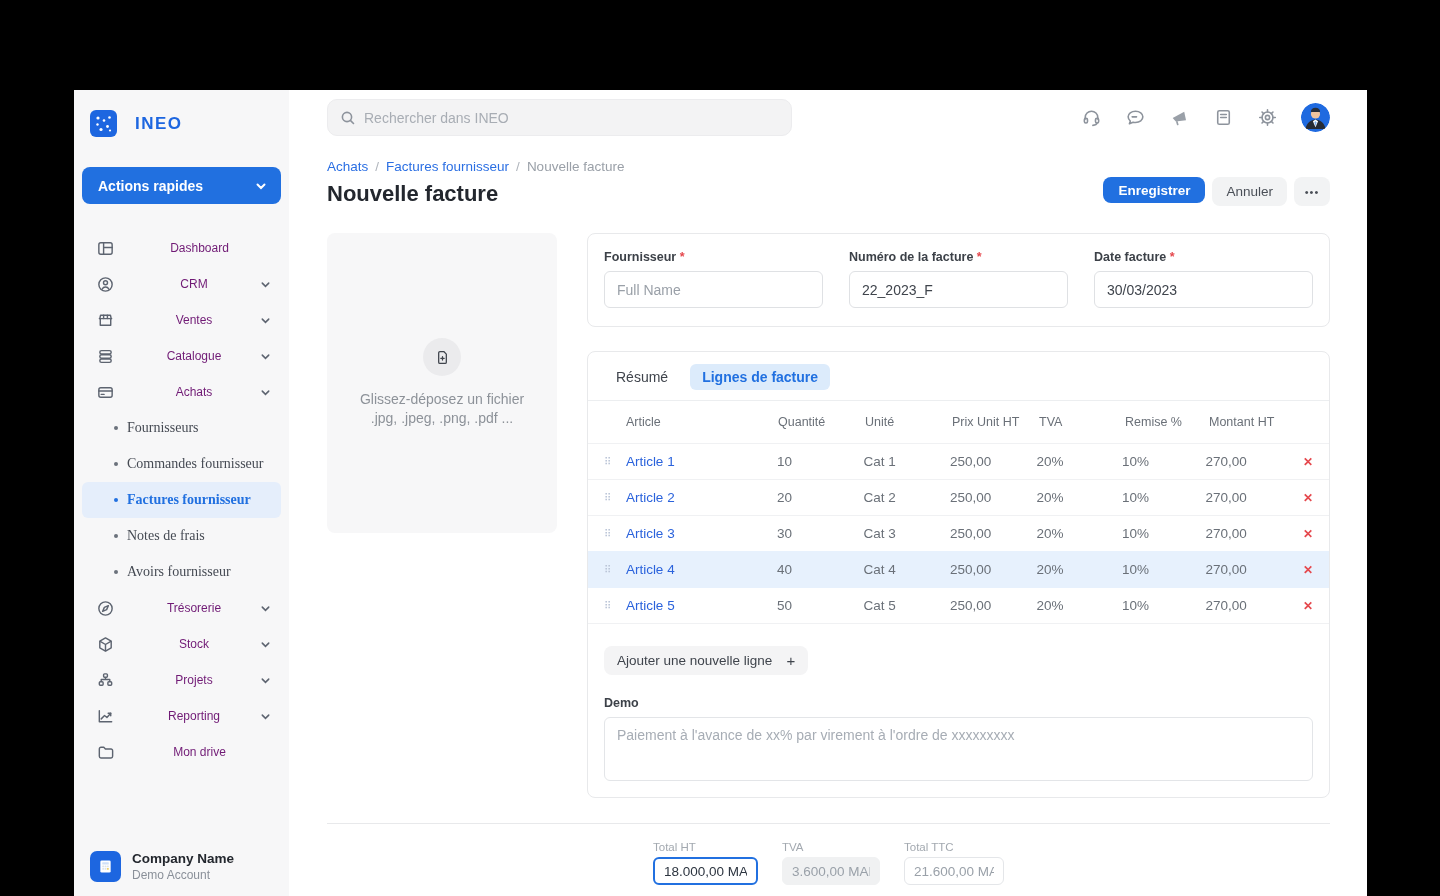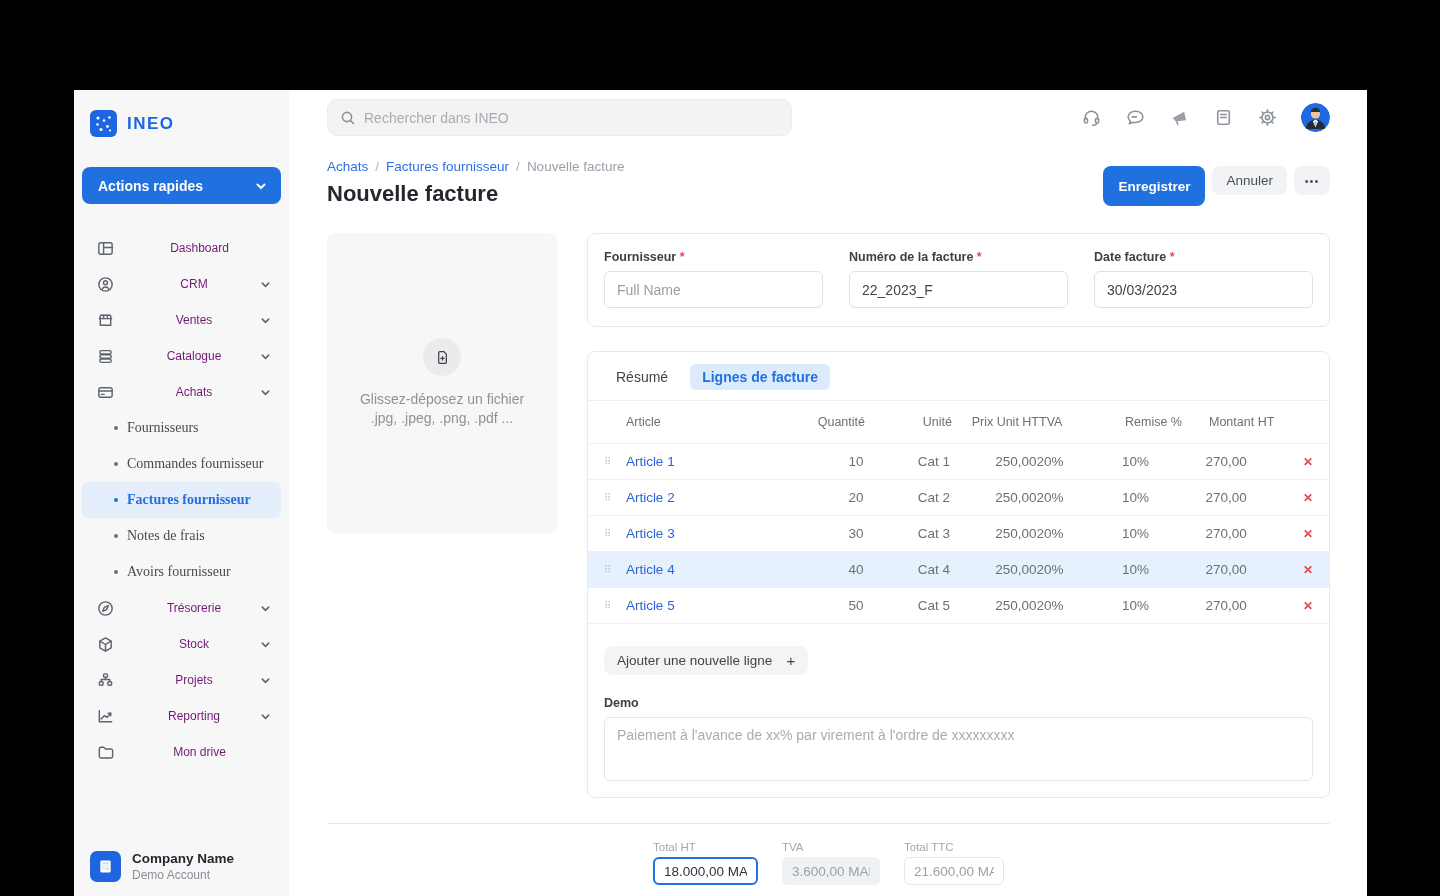--- a/index.html
+++ b/index.html
@@ -1,21 +1,21 @@
 <!DOCTYPE html>
 <html><head>
 <meta charset="utf-8">
 <style>
   * { margin:0; padding:0; box-sizing:border-box; }
   html,body { width:1440px; height:896px; background:#000; font-family:"Liberation Sans", sans-serif; overflow:hidden; }
   .app { position:absolute; left:74px; top:90px; width:1293px; height:806px; background:#fff; display:flex; }
 
   
   .sidebar { width:215px; background:#f7f7f8; display:flex; flex-direction:column; padding:14px 8px 14px; flex-shrink:0; }
-  .logo-row { display:flex; align-items:center; gap:10px; padding:6px 8px 0 8px; margin-bottom:30px; }
+  .logo-row { display:flex; align-items:center; gap:18px; padding:6px 8px 0 8px; margin-bottom:30px; }
   .logo-box { width:27px; height:27px; border-radius:6px; background:#1d66e0; position:relative; flex-shrink:0; }
   .logo-box svg { position:absolute; inset:0; }
   .logo-text { color:#1d66e0; font-weight:bold; font-size:17px; letter-spacing:1.5px; }
   .actions-btn { background:#2170e0; color:#fff; border:none; border-radius:8px; height:37px; margin:0 0 26px 0; font-size:14px; font-weight:bold; display:flex; align-items:center; justify-content:space-between; padding:0 14px 0 16px; cursor:pointer; font-family:inherit; }
   .nav { display:flex; flex-direction:column; }
   .nav-item { display:flex; align-items:center; height:36px; padding:0 10px 0 14px; border-radius:6px; color:#701a75; font-size:12px; cursor:pointer;text-align:center; }
   .nav-item .nicon { width:19px; height:19px; margin-right:13px; display:flex; align-items:center; justify-content:center; color:#5d6470; flex-shrink:0; }
   .nav-item .nlabel { flex:1; }
   .nav-item .chev { color:#5d6470; display:flex; }
   .sub-item { display:flex; align-items:center; height:36px; padding-left:32px; border-radius:6px; color:#454a53; font-size:14px; cursor:pointer;font-family:Liberation Serif, serif; }
@@ -37,21 +37,21 @@
   .tico { width:21px; height:21px; color:#8d939c; display:flex; align-items:center; justify-content:center; cursor:pointer; }
   .avatar { width:29px; height:29px; border-radius:50%; overflow:hidden; cursor:pointer; }
 
   .header-row { display:flex; align-items:flex-end; margin-bottom:26px; }
   .crumbs { font-size:13.5px; display:flex; gap:7px; margin-bottom:7px; }
   .crumb-link { color:#2b6fe3; cursor:pointer; text-decoration:none; }
   .crumb-sep { color:#b0b5bc; }
   .crumb-cur { color:#9aa0a8; }
   .page-title { font-size:22px; font-weight:bold; color:#23272e; }
   .head-actions { margin-left:auto; display:flex; gap:7px; margin-bottom:1px; }
-  .btn-primary { background:#2170e0; color:#fff; border:none; border-radius:8px; height:40px; padding:0 15px; font-size:13.5px; font-weight:bold; cursor:pointer; font-family:inherit; }
+  .btn-primary { background:#2170e0; color:#fff; border:none; border-radius:8px; height:26px; padding:0 15px; font-size:13.5px; font-weight:bold; cursor:pointer; font-family:inherit; }
   .btn-ghost { background:#f2f3f4; color:#4a4f57; border:none; border-radius:8px; height:29px; padding:0 14px; font-size:13.5px; cursor:pointer; font-family:inherit; }
   .btn-more { background:#f2f3f4; color:#4a4f57; border:none; border-radius:8px; height:29px; width:36px; font-size:11px; letter-spacing:1px; cursor:pointer; font-family:inherit; }
 
   .content { display:flex; gap:30px; }
   .upload-card { width:230px; height:300px; background:#f7f7f8; border-radius:8px; display:flex; flex-direction:column; align-items:center; justify-content:center; text-align:center; flex-shrink:0; cursor:pointer; }
   .upload-circle { width:38px; height:38px; border-radius:50%; background:#ebebed; display:flex; align-items:center; justify-content:center; color:#3f444c; margin-bottom:14px; }
   .upload-text { font-size:14px; color:#8d9299; line-height:19px; }
 
   .right-col { flex:1; min-width:0; }
   .card { background:#fff; border:1px solid #e8e9eb; border-radius:8px; }
@@ -67,21 +67,21 @@
   .tab { font-size:14px; color:#3f444c; padding:5px 12px; border-radius:6px; cursor:pointer; }
   .tab.active { background:#dcebfb; color:#2170e0; font-weight:bold; }
 
   .grid-head, .grid-row { display:flex; align-items:center; padding:0 16px; }
   .grid-head { height:42px; color:#6a7078; font-size:12.5px; }
   .grid-row { height:36px; font-size:13.5px; color:#6a7078; border-top:1px solid #f0f1f3; cursor:pointer; }
   .grid-row.highlight { background:#e7f1fd; border-top-color:#e7f1fd; }
   .grid-row.highlight + .grid-row { border-top-color:#e7f1fd; }
   .c-drag { width:22px; color:#b9c3d6; font-size:10px; font-family:"DejaVu Sans", sans-serif; cursor:grab; }
   .c-article { width:152px; color:#2b63dc; }
-  .c-qty, .c-unit, .c-price { width:87px;text-align:right; }
+  .c-qty, .c-unit, .c-price { width:87px; }
   .c-tva { width:86px; }
   .c-rem { width:84px; }
   .c-amt { width:98px; }
   .c-del { margin-left:auto; color:#e5484d; font-size:12px; font-weight:bold; cursor:pointer; }
   .tbl-bottom { border-top:1px solid #f0f1f3; }
 
   .add-line { margin:22px 16px 0; background:#f4f4f5; border:none; border-radius:8px; height:29px; padding:0 13px; font-size:13.5px; color:#3f444c; display:inline-flex; align-items:center; gap:14px; cursor:pointer; font-family:inherit; }
   .add-plus { font-size:15px; }
   .note-label { font-size:12.5px; font-weight:bold; color:#3c4148; margin:21px 16px 7px; }
   .note-area { display:block; width:calc(100% - 32px); margin:0 16px; height:64px; border:1px solid #e3e5e8; border-radius:6px; padding:9px 12px; font-size:14px; font-family:inherit; color:#3f444c; resize:none; outline:none; }

